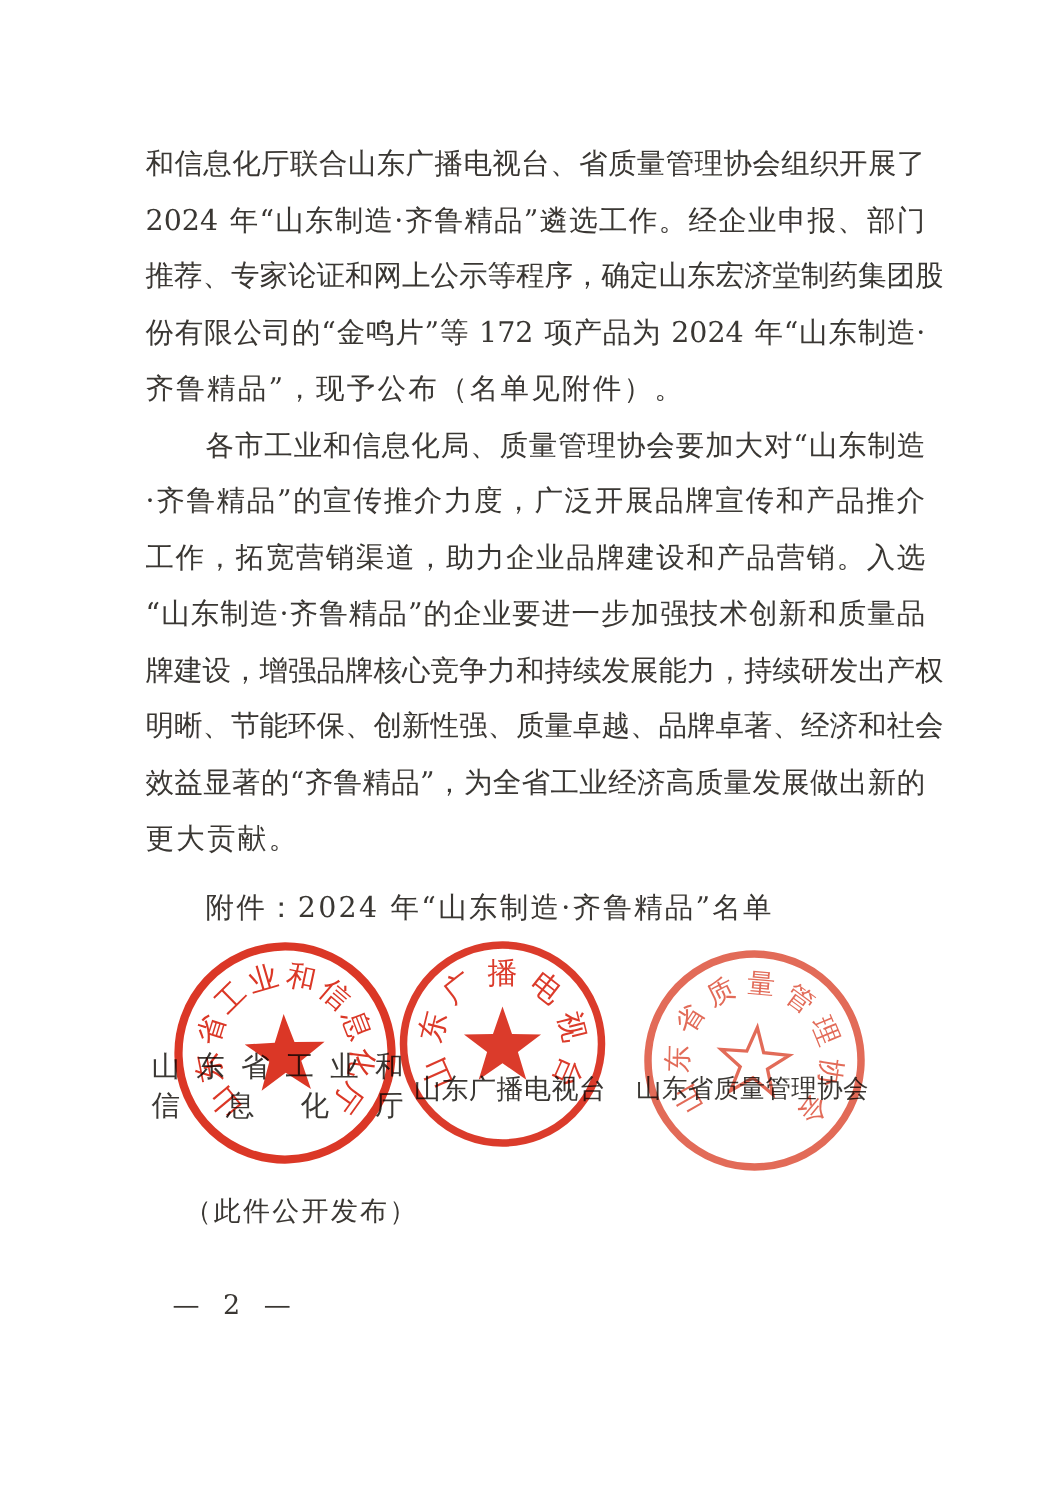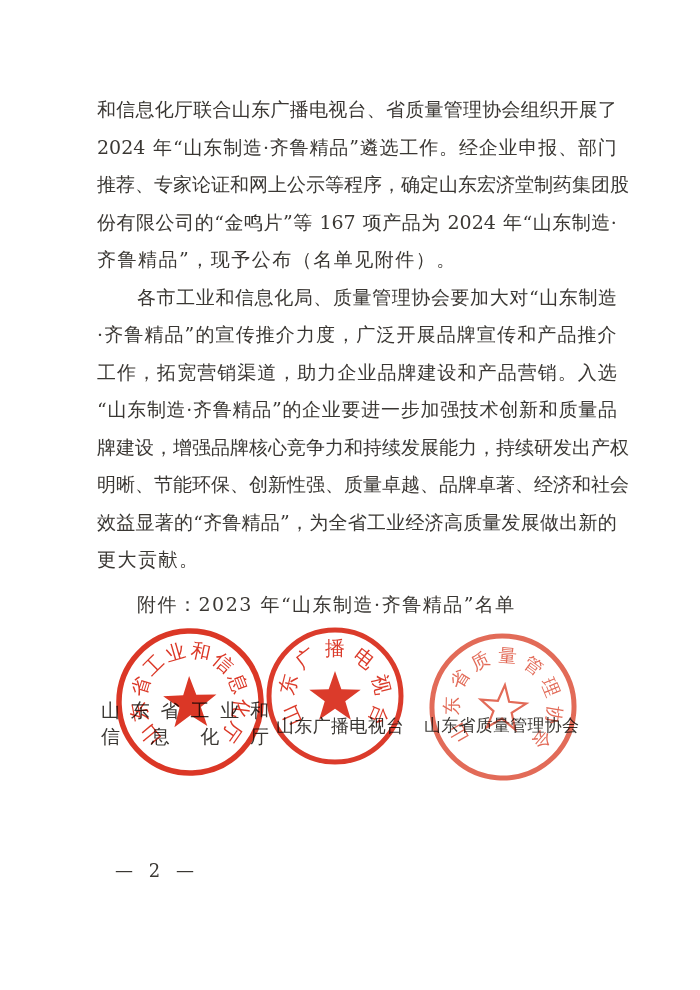--- a/index.html
+++ b/index.html
@@ -135,21 +135,21 @@
         <span>公</span>
         <span>司</span>
         <span>的</span>
         <span>“</span>
         <span>金</span>
         <span>鸣</span>
         <span>片</span>
         <span>”</span>
         <span>等</span>
         <span> </span>
-        <span>167</span>
+        <span>172</span>
         <span> </span>
         <span>项</span>
         <span>产</span>
         <span>品</span>
         <span>为</span>
         <span> </span>
         <span>2024</span>
         <span> </span>
         <span>年</span>
         <span>“</span>
@@ -385,21 +385,21 @@
       </div>
       <div class="line last">
         <span>更</span>
         <span>大</span>
         <span>贡</span>
         <span>献</span>
         <span>。</span>
       </div>
     </div>
 
-  <div class="attachment">附件：2023 年“山东制造·齐鲁精品”名单</div>
+  <div class="attachment">附件：2024 年“山东制造·齐鲁精品”名单</div>
 
   <div class="sig-left">
     <div class="row">
         <span>山</span>
         <span>东</span>
         <span>省</span>
         <span>工</span>
         <span>业</span>
         <span>和</span>
       </div>
@@ -470,16 +470,17 @@
         <text x="80" y="35" transform="rotate(-62.5 80 80)" text-anchor="middle" font-size="18.5" fill="#dc4a33">省</text>
         <text x="80" y="35" transform="rotate(-31.3 80 80)" text-anchor="middle" font-size="18.5" fill="#dc4a33">质</text>
         <text x="80" y="35" transform="rotate(0.0 80 80)" text-anchor="middle" font-size="18.5" fill="#dc4a33">量</text>
         <text x="80" y="35" transform="rotate(31.3 80 80)" text-anchor="middle" font-size="18.5" fill="#dc4a33">管</text>
         <text x="80" y="35" transform="rotate(62.5 80 80)" text-anchor="middle" font-size="18.5" fill="#dc4a33">理</text>
         <text x="80" y="35" transform="rotate(93.8 80 80)" text-anchor="middle" font-size="18.5" fill="#dc4a33">协</text>
         <text x="80" y="35" transform="rotate(125.0 80 80)" text-anchor="middle" font-size="18.5" fill="#dc4a33">会</text>
       </svg>
     </div>
 
+  <div class="release-note">（此件公开发布）</div>
 
   <div class="page-number">— 2 —</div>
 
 </div>
 
 </body></html>

